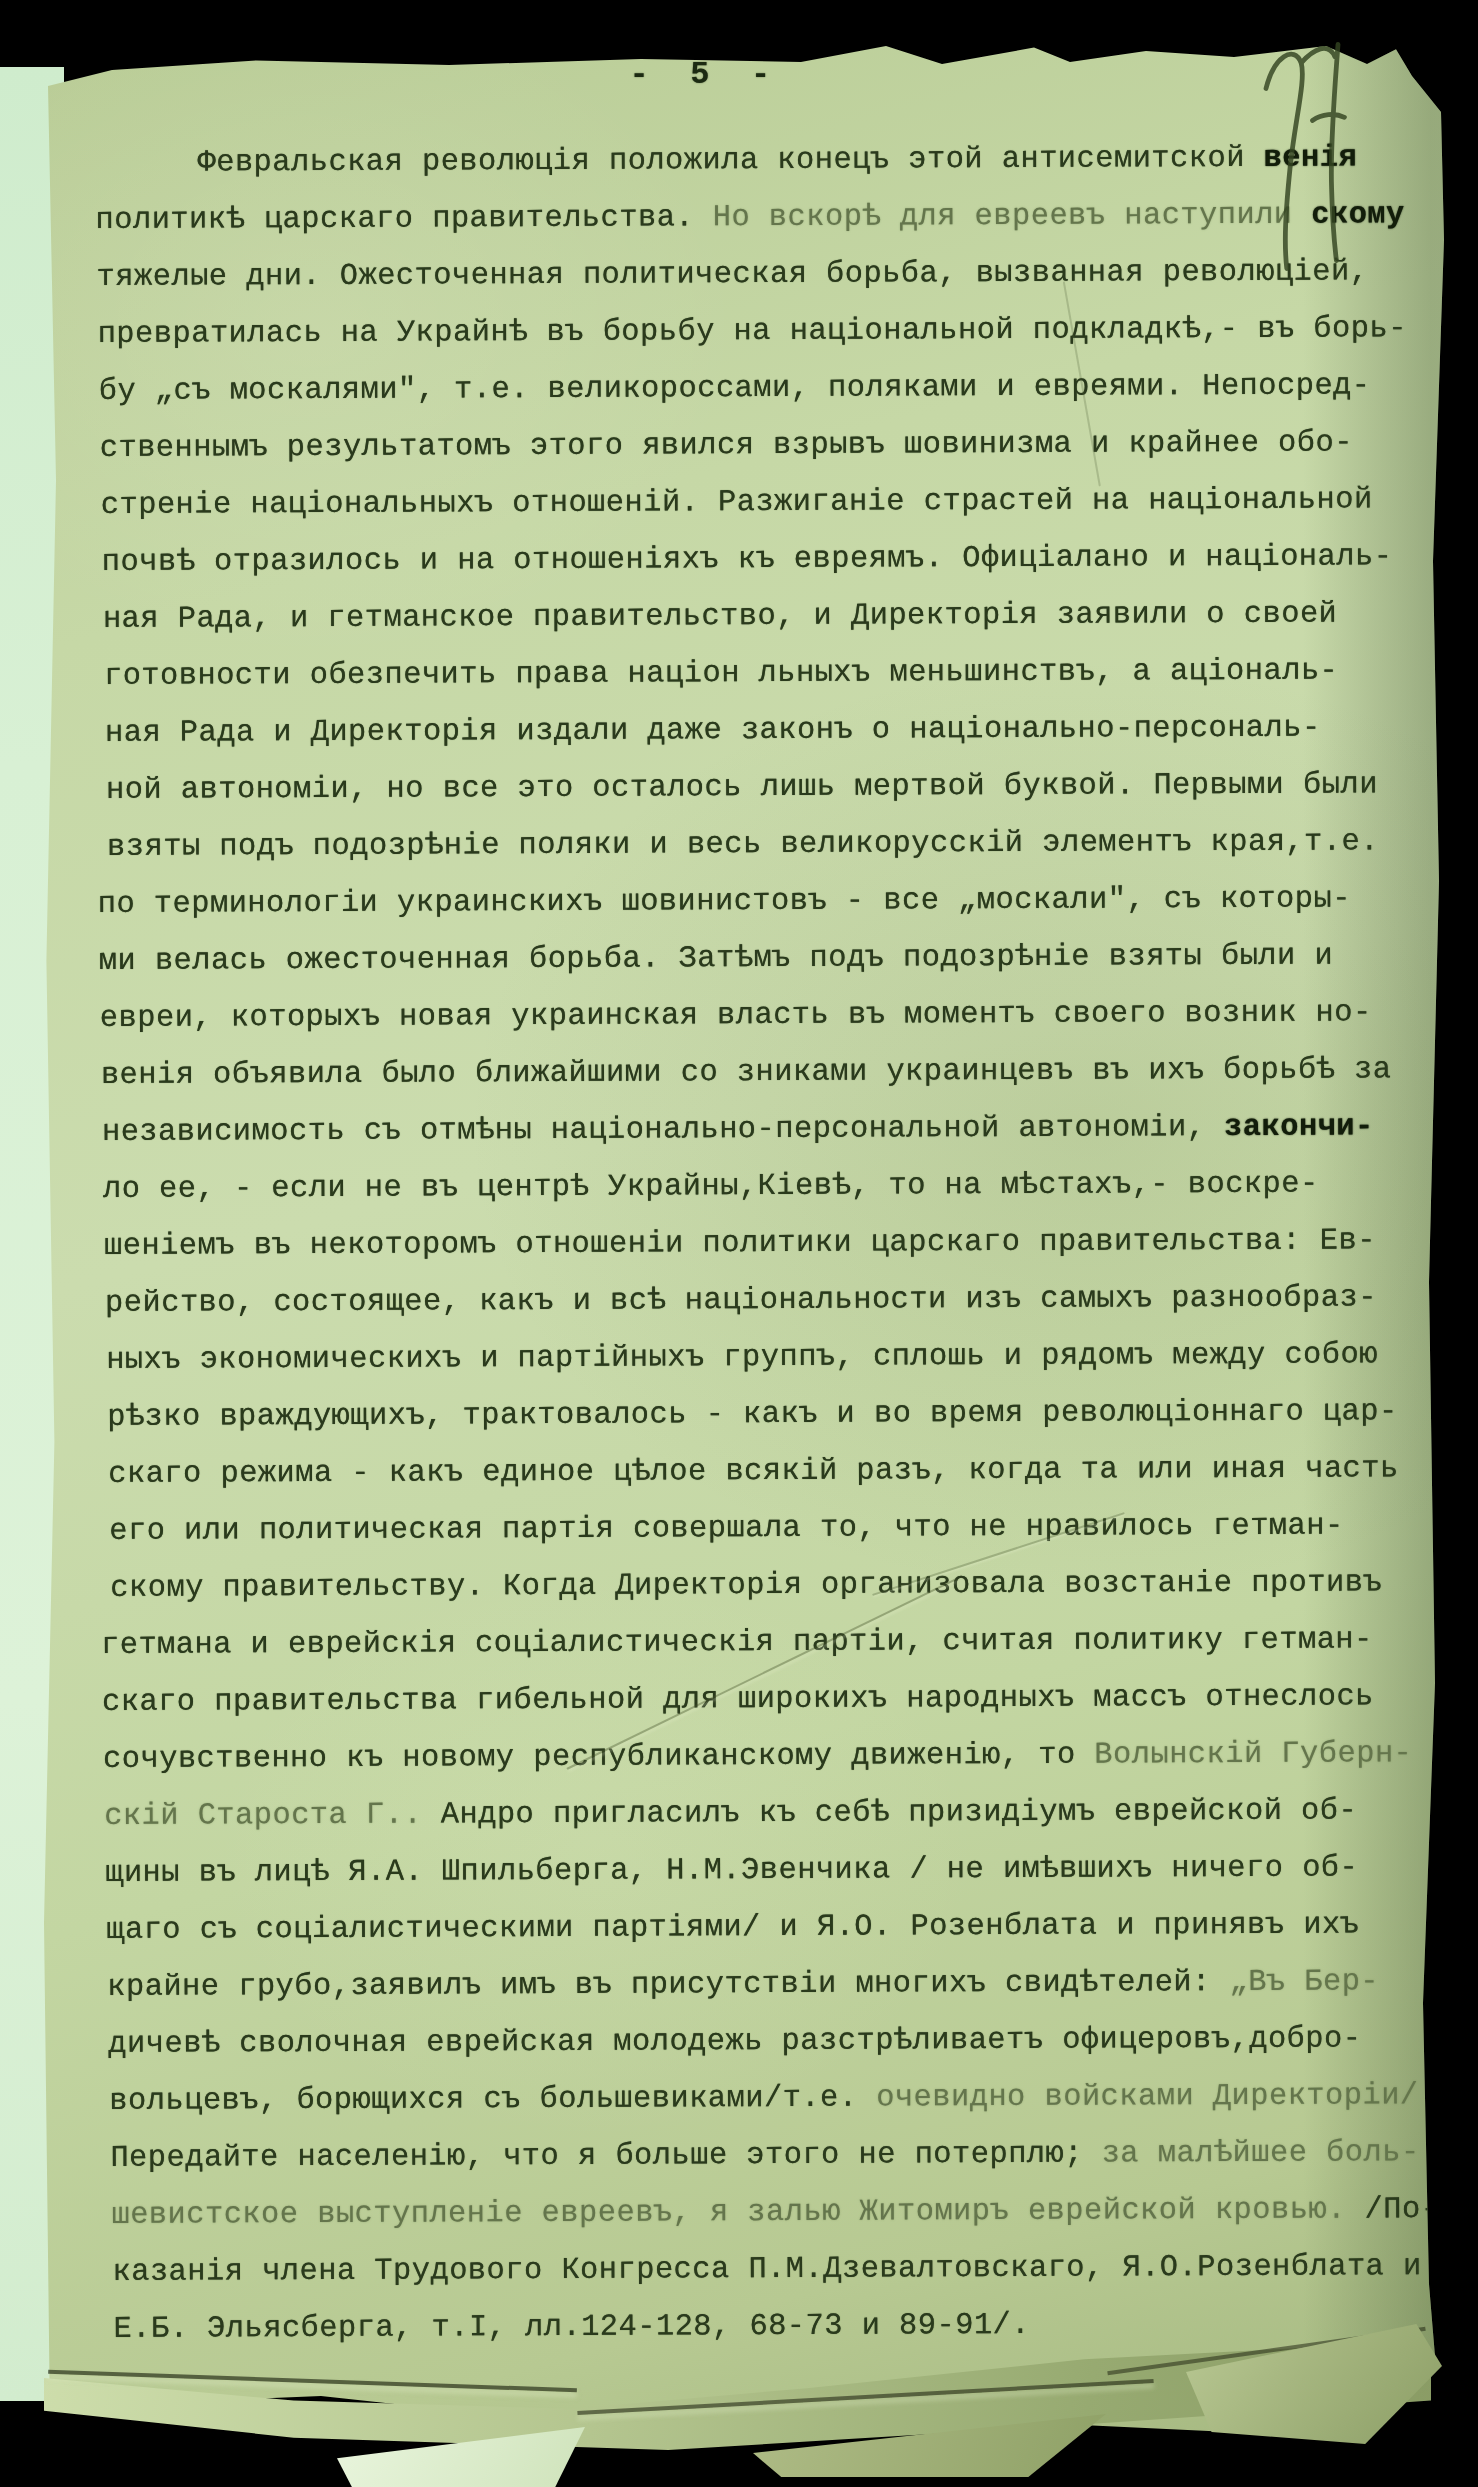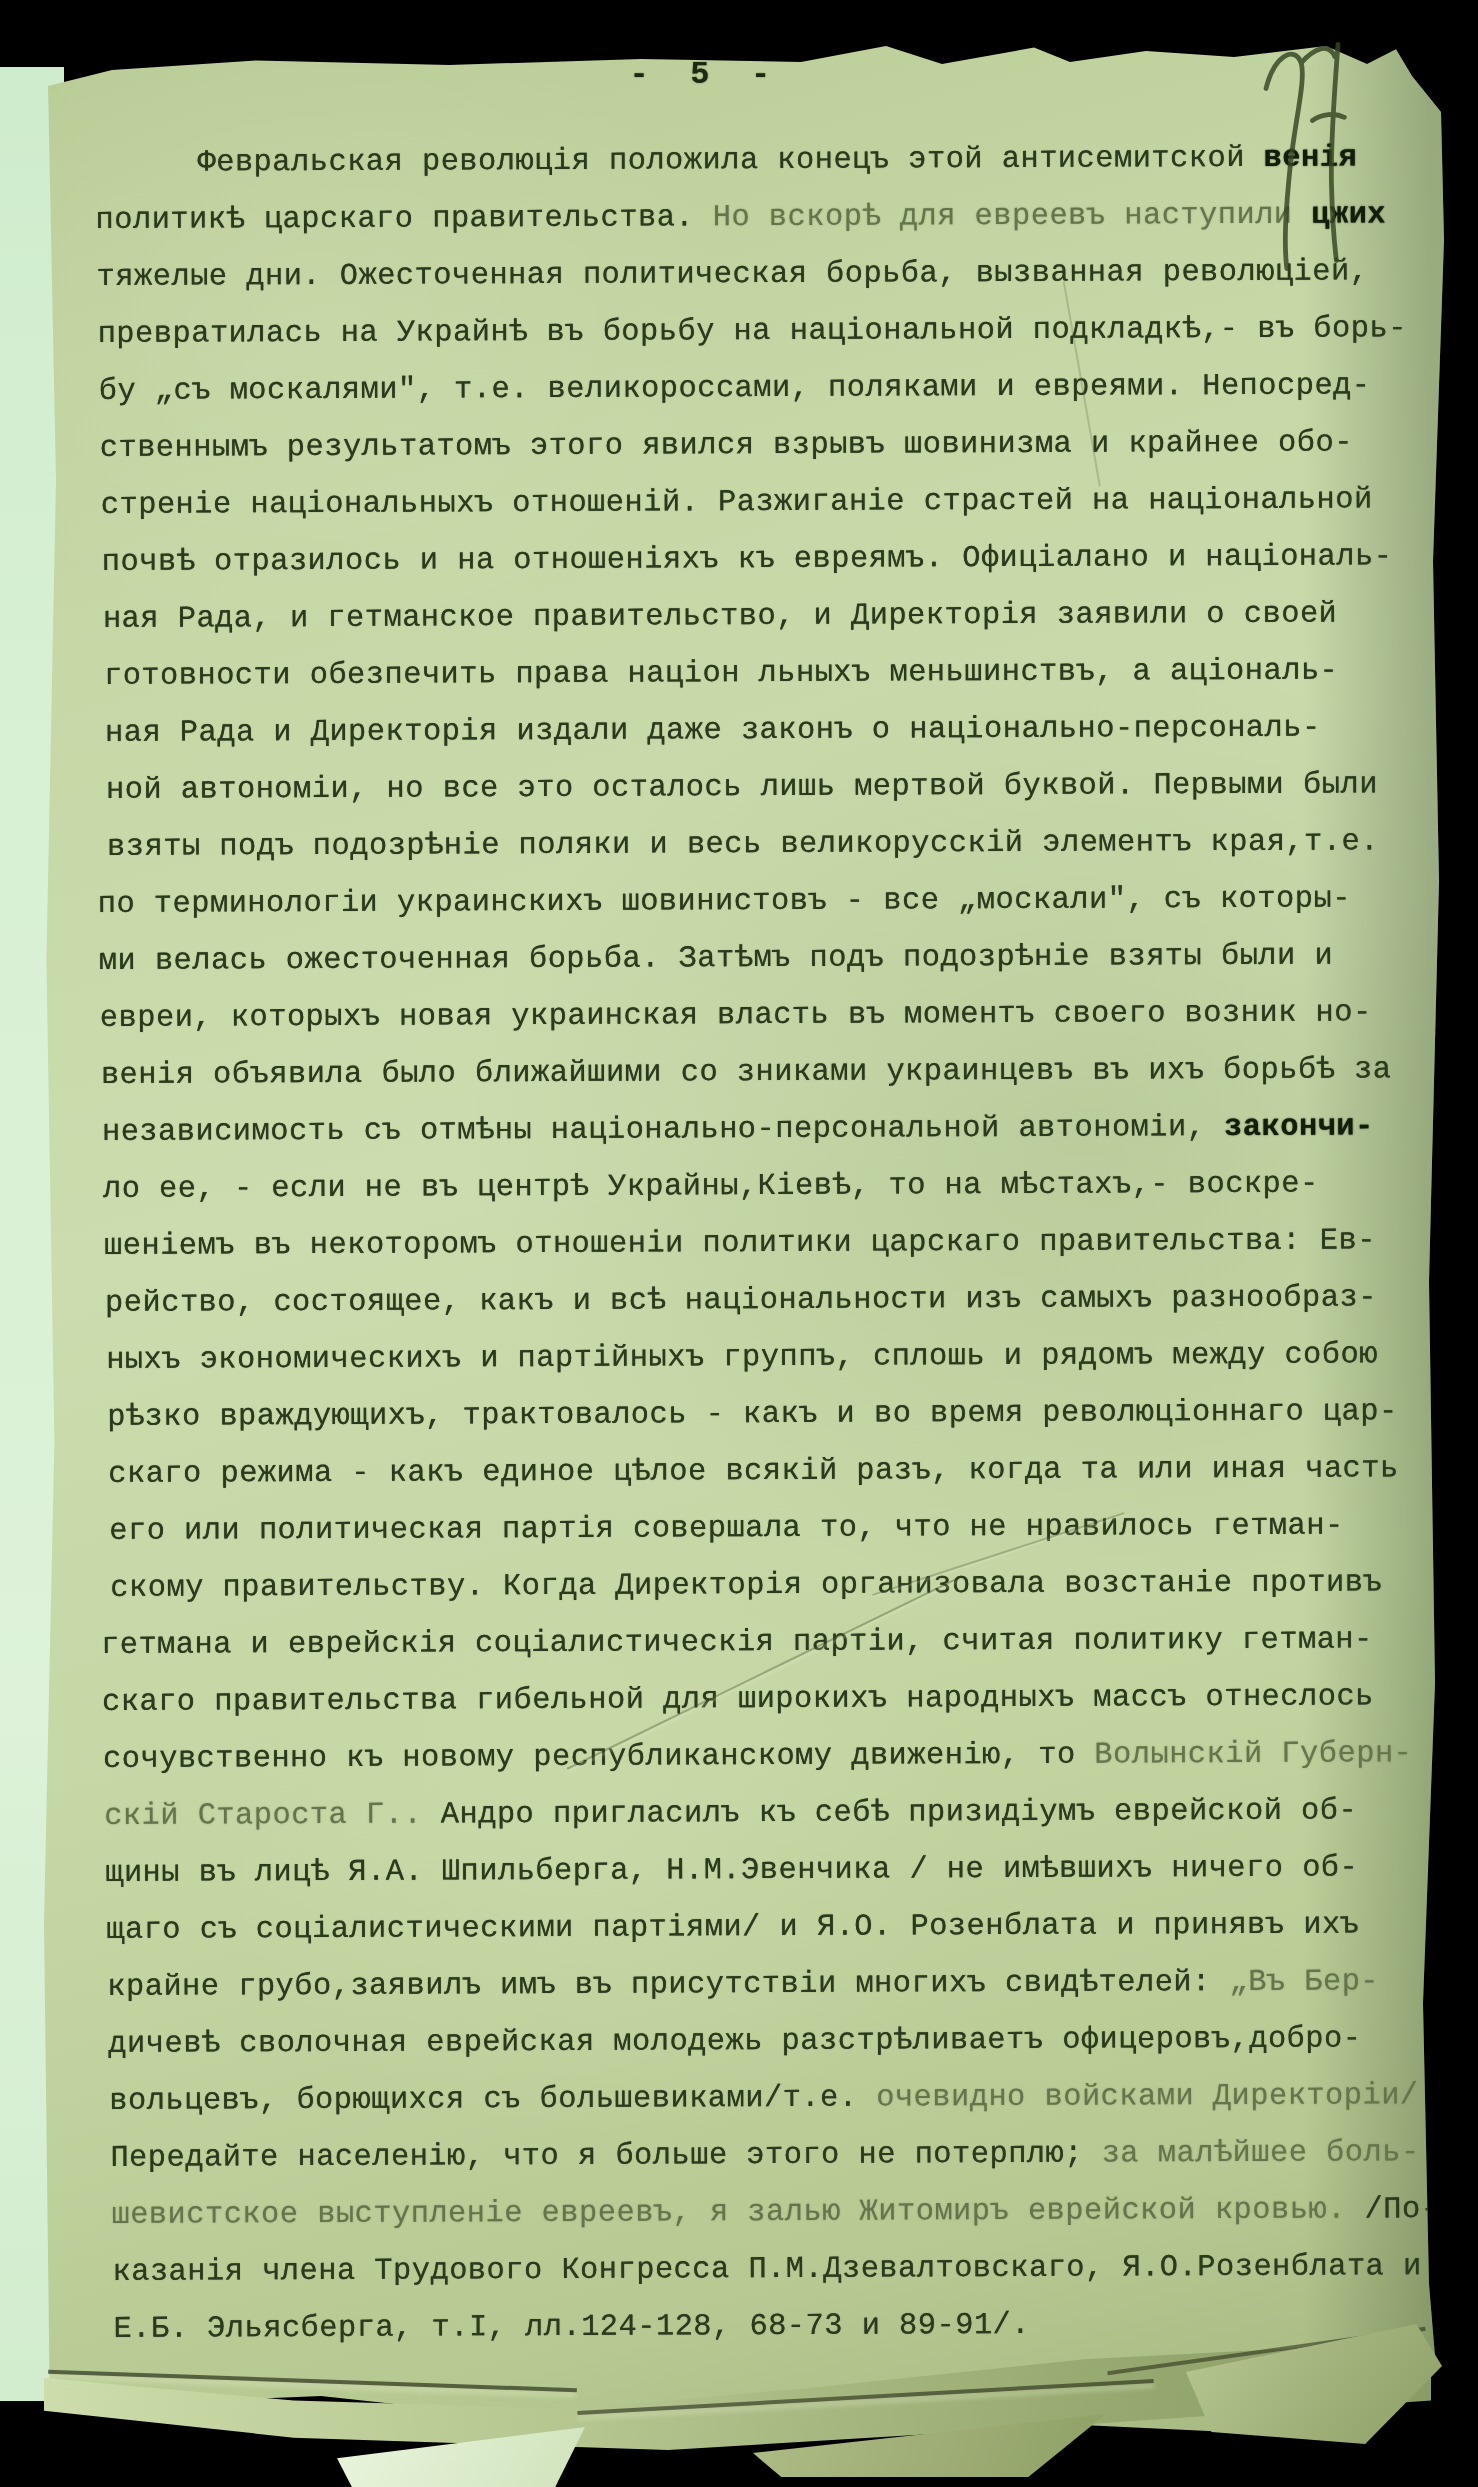--- a/index.html
+++ b/index.html
@@ -74,21 +74,21 @@
 </style>
 </head>
 <body>
 
 <div class="backing-sheet"></div>
 
 <div class="paper">
   <div class="page-number">- 5 -</div>
   <div class="doc-lines">
       <div class="line indent" style="margin-left: -4.8px;"><span class="seg-n">Февральская революція положила конецъ этой антисемитской </span><span class="seg-b">венія</span></div>
-      <div class="line" style="margin-left: -4px;"><span class="seg-n">политикѣ царскаго правительства. </span><span class="seg-f">Но вскорѣ для евреевъ наступили </span><span class="seg-b">цжих</span></div>
+      <div class="line" style="margin-left: -4px;"><span class="seg-n">политикѣ царскаго правительства. </span><span class="seg-f">Но вскорѣ для евреевъ наступили </span><span class="seg-b">скому</span></div>
       <div class="line" style="margin-left: -3.2px;"><span class="seg-n">тяжелые дни. Ожесточенная политическая борьба, вызванная революціей,</span></div>
       <div class="line" style="margin-left: -2.4px;"><span class="seg-n">превратилась на Украйнѣ въ борьбу на національной подкладкѣ,- въ борь-</span></div>
       <div class="line" style="margin-left: -1.6px;"><span class="seg-n">бу „съ москалями", т.е. великороссами, поляками и евреями. Непосред-</span></div>
       <div class="line" style="margin-left: -0.8px;"><span class="seg-n">ственнымъ результатомъ этого явился взрывъ шовинизма и крайнее обо-</span></div>
       <div class="line" style="margin-left: 0px;"><span class="seg-n">стреніе національныхъ отношеній. Разжиганіе страстей на національной</span></div>
       <div class="line" style="margin-left: 0.8px;"><span class="seg-n">почвѣ отразилось и на отношеніяхъ къ евреямъ. Офиціалано и національ-</span></div>
       <div class="line" style="margin-left: 1.6px;"><span class="seg-n">ная Рада, и гетманское правительство, и Директорія заявили о своей</span></div>
       <div class="line" style="margin-left: 2.4px;"><span class="seg-n">готовности обезпечить права націон льныхъ меньшинствъ, а  аціональ-</span></div>
       <div class="line" style="margin-left: 3.2px;"><span class="seg-n">ная Рада и Директорія издали даже законъ о національно-персональ-</span></div>
       <div class="line" style="margin-left: 4px;"><span class="seg-n">ной автономіи, но все это осталось лишь мертвой буквой. Первыми были</span></div>

